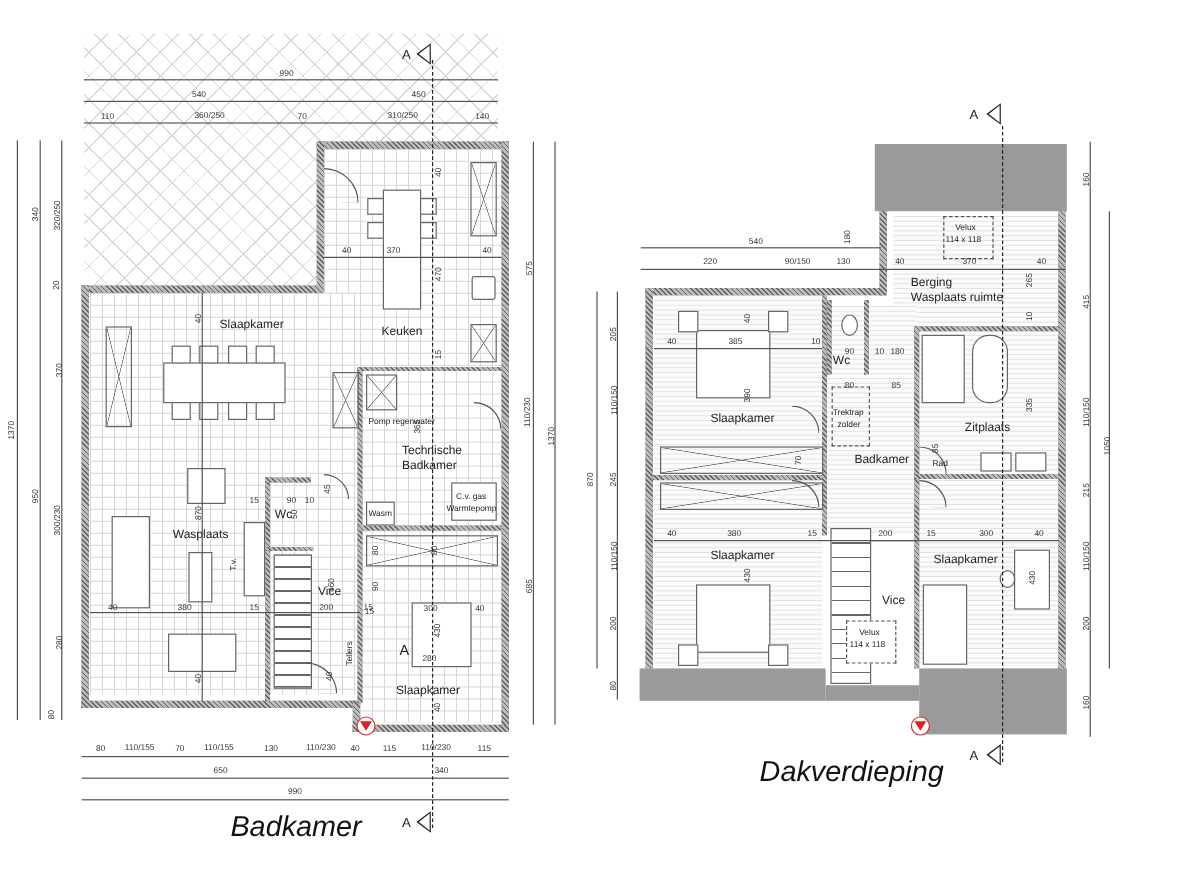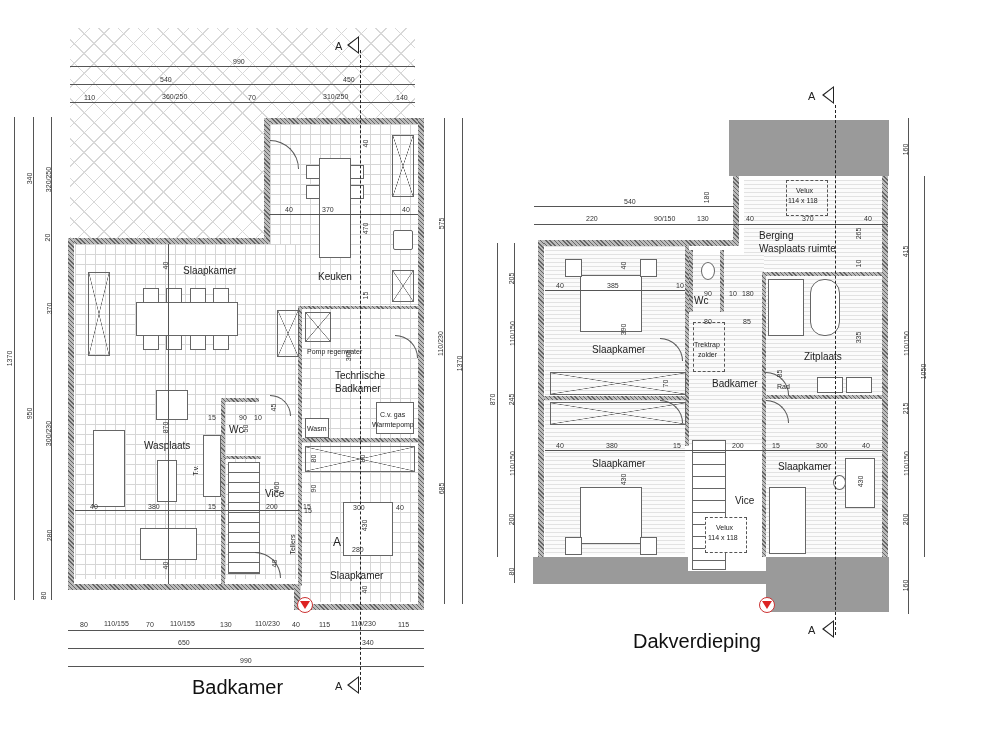--- a/index.html
+++ b/index.html
@@ -14,21 +14,21 @@
   .dimv{position:absolute;font-size:7px;color:#333;white-space:nowrap;transform:rotate(-90deg);transform-origin:center;}
   .hline{position:absolute;height:0;border-top:1px solid #555;}
   .vline{position:absolute;width:0;border-left:1px solid #555;}
   .room{position:absolute;font-size:10px;color:#222;white-space:nowrap;}
   .small{position:absolute;font-size:7px;color:#222;white-space:nowrap;text-align:center;line-height:9px;}
   .furn{position:absolute;border:1px solid #666;background:#fff;}
   .xbox{position:absolute;border:1px solid #666;background:
      linear-gradient(to top right,transparent calc(50% - 0.6px),#666 50%,transparent calc(50% + 0.6px)),
      linear-gradient(to bottom right,transparent calc(50% - 0.6px),#666 50%,transparent calc(50% + 0.6px));}
   .dash{position:absolute;border:1px dashed #555;}
-  .title{position:absolute;font-size:20px;color:#111;}
+  .title{position:absolute;font-size:24px;color:#111;font-style:italic;}
   .marker{position:absolute;width:14px;height:14px;border-radius:50%;border:1px solid #c33;background:#fff;}
   .marker:after{content:"";position:absolute;left:2px;top:3px;border-left:5px solid transparent;border-right:5px solid transparent;border-top:8px solid #d22;}
   .seclabel{position:absolute;font-size:11px;color:#222;}
   .secarrow{position:absolute;width:0;height:0;border-top:9px solid transparent;border-bottom:9px solid transparent;border-right:12px solid #222;}
   .secarrow:after{content:"";position:absolute;left:2px;top:-7px;border-top:7px solid transparent;border-bottom:7px solid transparent;border-right:9px solid #fff;}
   .cutline{position:absolute;width:0;border-left:1px dashed #222;}
   .door{position:absolute;border:1px solid #555;border-radius:0 100% 0 0;border-left:none;border-bottom:none;}
 </style>
 </head>
 <body>

